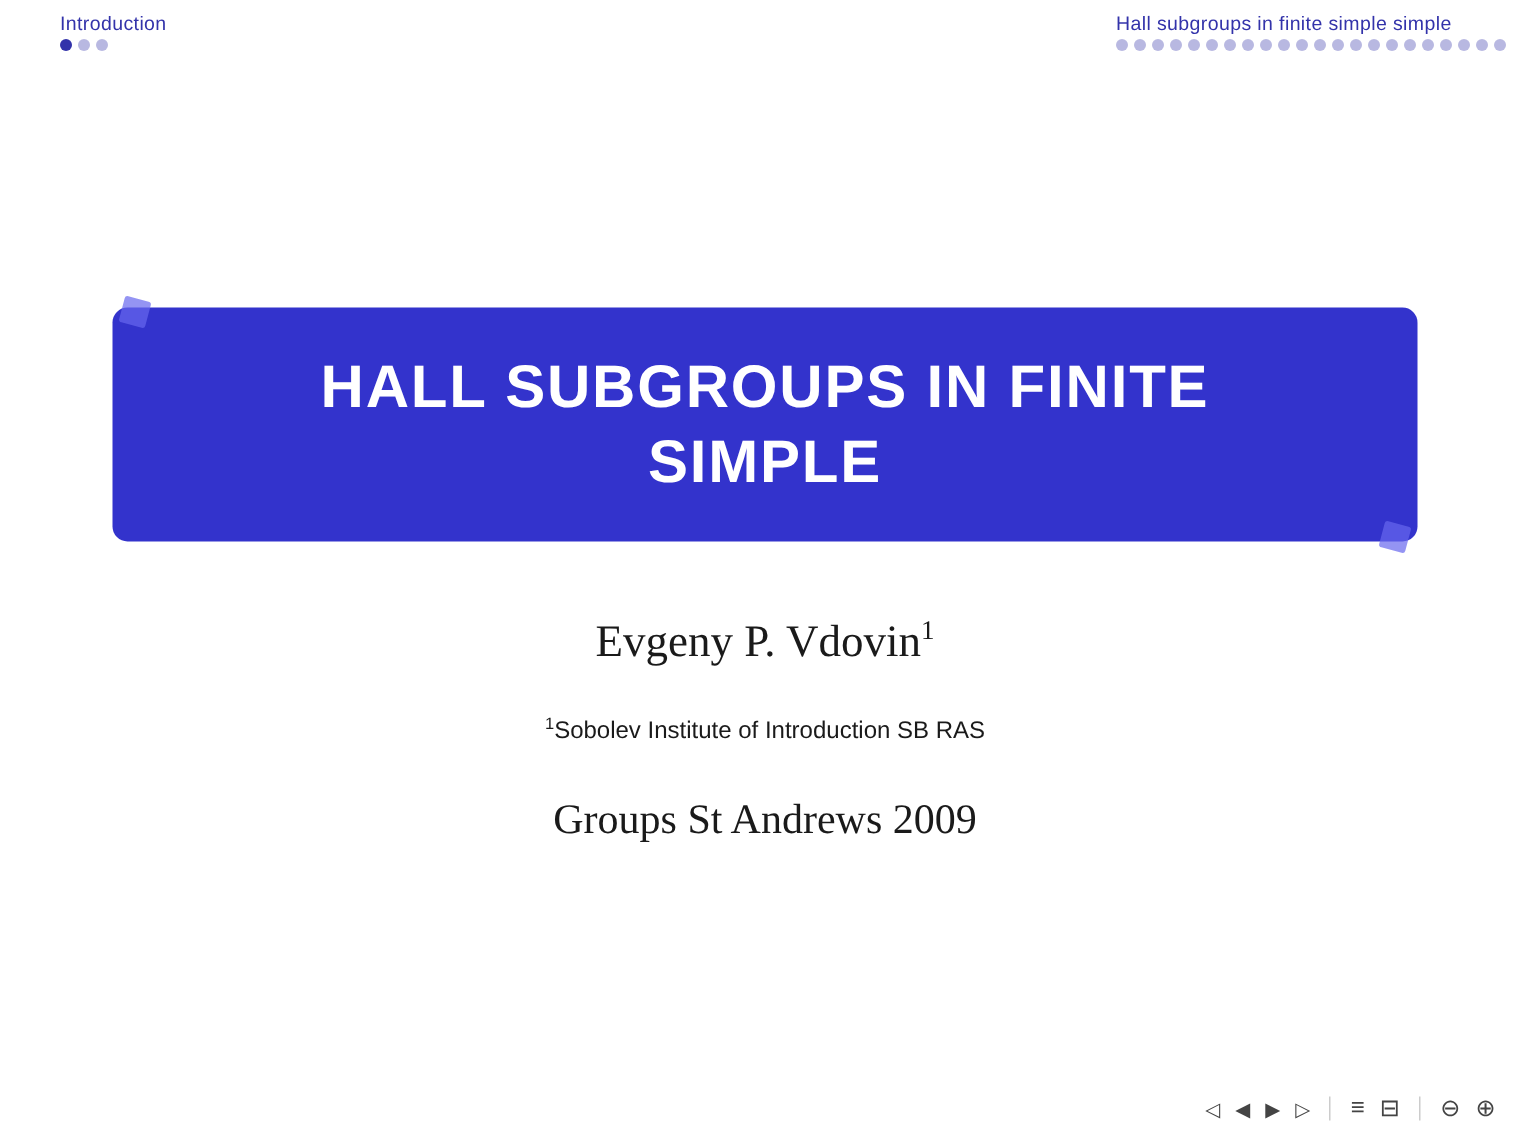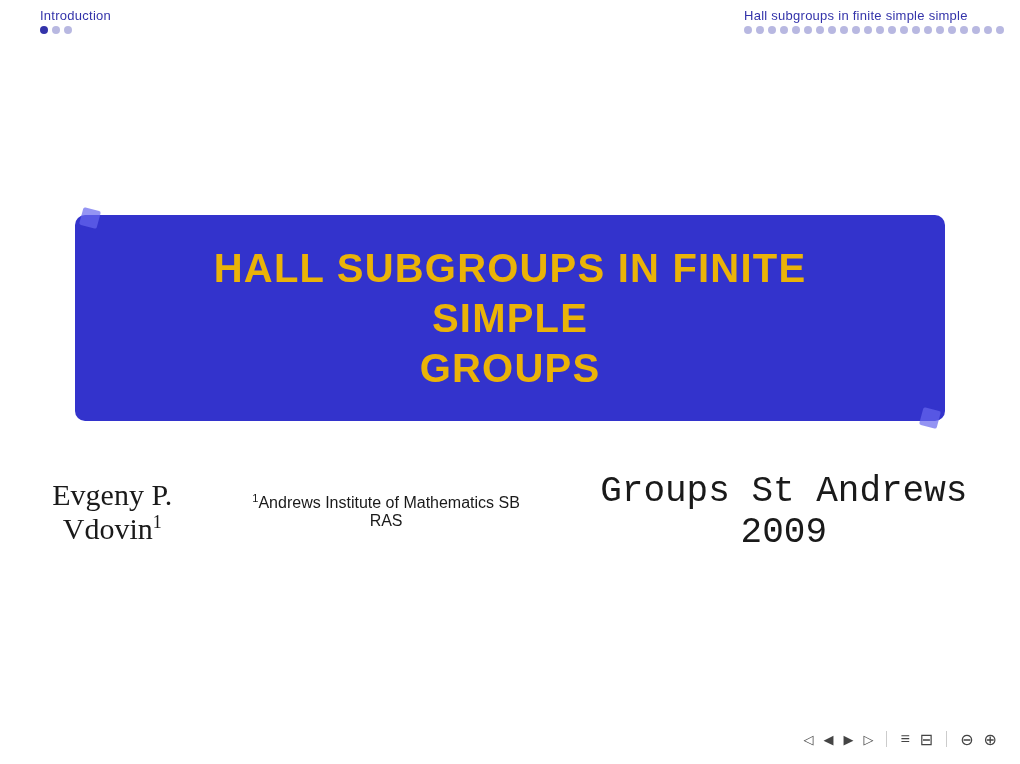--- a/index.html
+++ b/index.html
@@ -111,33 +111,33 @@
       background: #6666ee;
       border-radius: 2px;
       transform: rotate(15deg);
       opacity: 0.7;
     }
 
     .title-text {
       font-family: sans-serif;
       font-weight: bold;
       font-size: 40px;
-      color: #eab308;
+      color: #ffffff;
       line-height: 1.25;
       letter-spacing: 0.03em;
       text-transform: uppercase;
     }
 
     
     .author-section {
       text-align: center;
       display: flex;
-      flex-direction: row;
-      align-items: center;
-      gap: 10px;
+      flex-direction: column;
+      align-items: center;
+      gap: 34px;
     }
 
     .author-name {
       font-size: 30px;
       color: #1a1a1a;
       font-family: 'Latin Modern', 'Computer Modern', Georgia, serif;
     }
 
     .author-sup {
       font-size: 18px;
@@ -151,23 +151,23 @@
       font-family: sans-serif;
     }
 
     .affiliation-sup {
       font-size: 11px;
       vertical-align: super;
       line-height: 0;
     }
 
     .conference {
-      font-size: 36px;
+      font-size: 28px;
       color: #1a1a1a;
-      font-family: Liberation Mono, monospace;
+      font-family: Liberation Serif, serif;
     }
 
     
     .bottom-nav {
       position: absolute;
       bottom: 0;
       left: 0;
       right: 0;
       height: 50px;
       display: flex;
@@ -236,30 +236,29 @@
       <div class="dot"></div>
       <div class="dot"></div>
     </div>
   </div>
 </div>
 
 <div class="main-content">
   <div class="title-box">
     <div class="title-text">
       <span>HALL SUBGROUPS IN FINITE SIMPLE</span><br>
-      <span>GROUPS</span>
     </div>
   </div>
 
   <div class="author-section">
     <div class="author-name">
       <span>Evgeny P. Vdovin</span><sup class="author-sup">1</sup>
     </div>
     <div class="affiliation">
-      <sup class="affiliation-sup">1</sup><span>Andrews Institute of Mathematics SB RAS</span>
+      <sup class="affiliation-sup">1</sup><span>Sobolev Institute of Introduction SB RAS</span>
     </div>
     <div class="conference">Groups St Andrews 2009</div>
   </div>
 </div>
 
 <div class="bottom-nav">
   <div class="nav-controls">
     <span class="ctrl-btn">◁</span>
     <span class="ctrl-btn">◀</span>
     <span class="ctrl-btn">▶</span>

